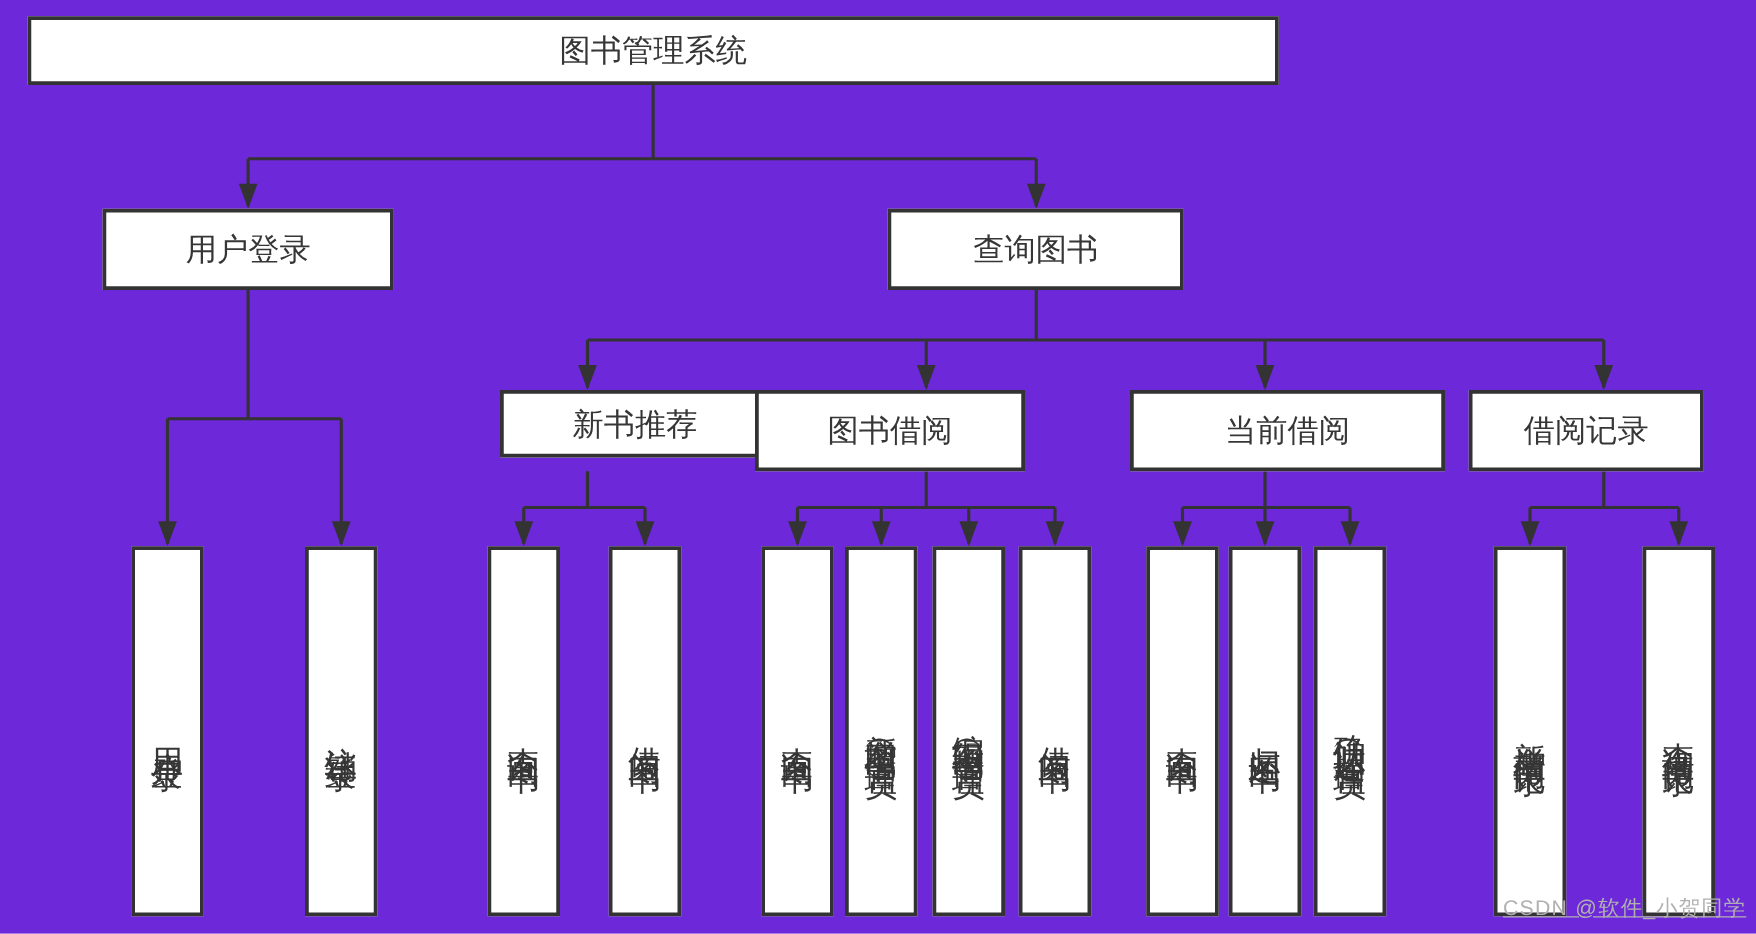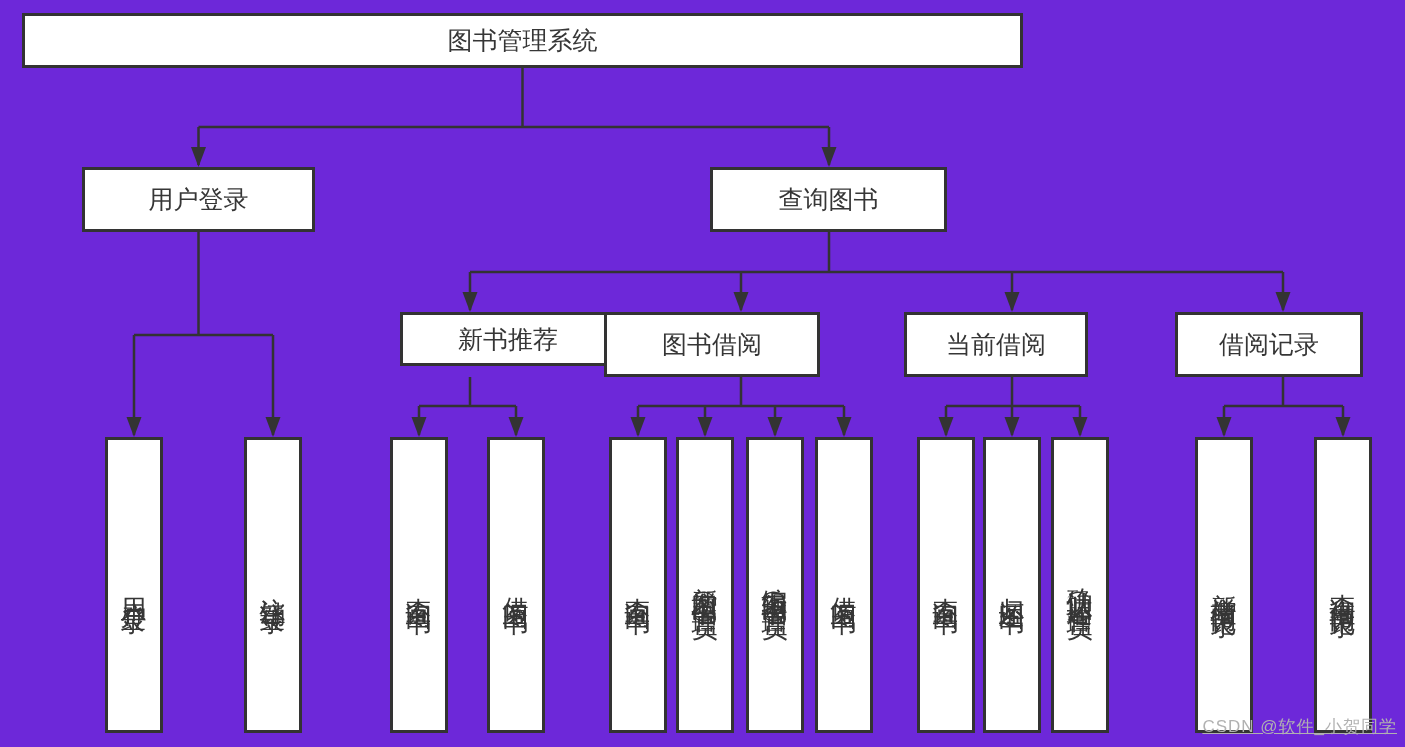--- a/index.html
+++ b/index.html
@@ -76,21 +76,21 @@
     </g>
   </svg>
 
   <div class="box" style="left:22px; top:13px; width:1001px; height:55px;">图书管理系统</div>
 
   <div class="box" style="left:82px; top:167px; width:233px; height:65px;">用户登录</div>
   <div class="box" style="left:710px; top:167px; width:237px; height:65px;">查询图书</div>
 
   <div class="box" style="left:362px; top:312px; width:216px; height:54px;margin-left:38px;">新书推荐</div>
   <div class="box" style="left:604px; top:312px; width:216px; height:65px;">图书借阅</div>
-  <div class="box" style="left:904px; top:312px; width:184px; height:65px;">当前借阅</div>
+  <div class="box" style="left:904px; top:312px; width:252px; height:65px;">当前借阅</div>
   <div class="box" style="left:1175px; top:312px; width:188px; height:65px;">借阅记录</div>
 
   <div class="vbox" style="left:105px; top:437px; width:58px; height:296px;">
     <span>用户登录</span>
   </div>
   <div class="vbox" style="left:244px; top:437px; width:58px; height:296px;">
     <span>注销登录</span>
   </div>
 
   <div class="vbox" style="left:390px; top:437px; width:58px; height:296px;">

